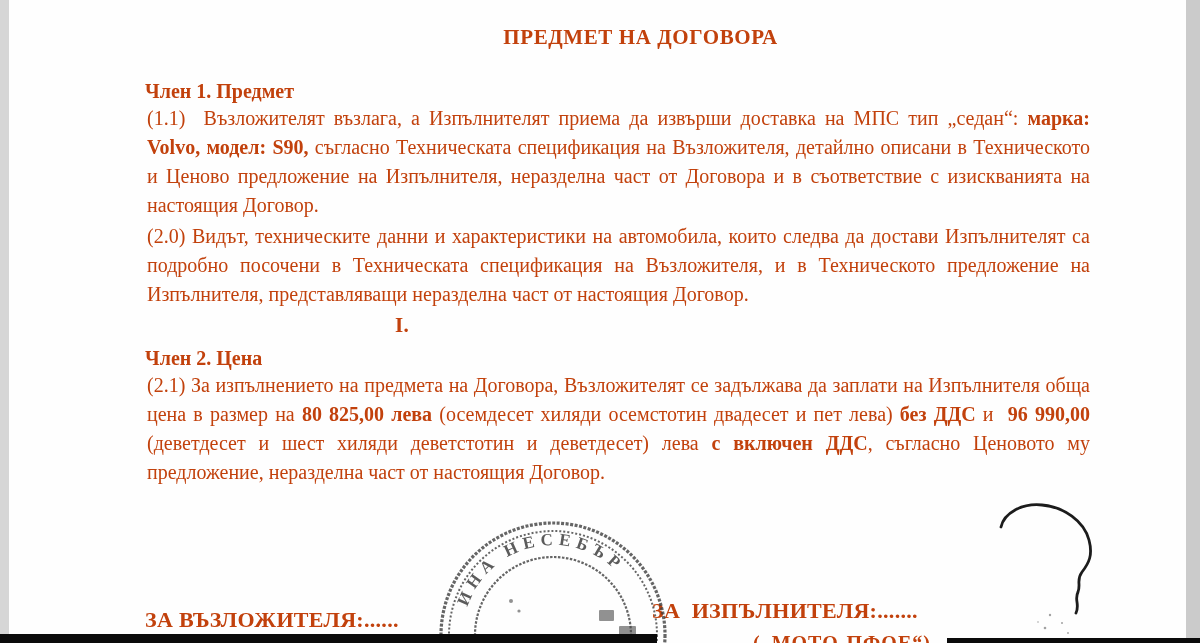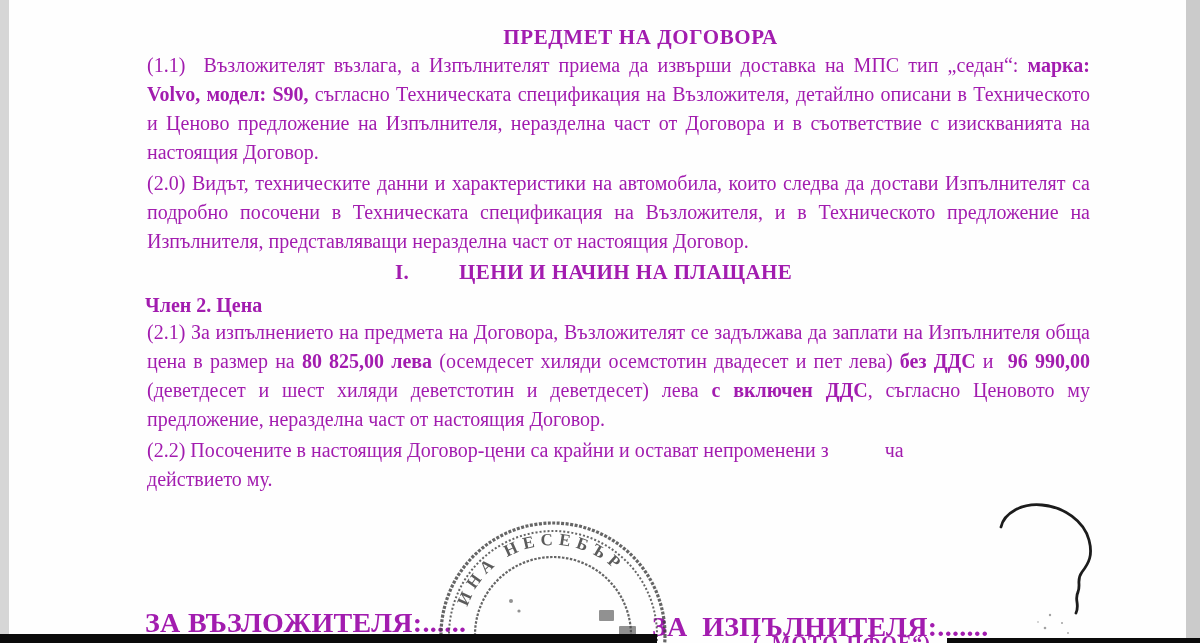--- a/index.html
+++ b/index.html
@@ -2,21 +2,21 @@
 <html><head>
 <meta charset="utf-8">
 <style>
   html,body{margin:0;padding:0;background:#ffffff;}
   .page{
     position:relative;
     width:1200px;height:643px;
     overflow:hidden;
     background:#fefefe;
     font-family:"Liberation Serif", serif;
-    color:#a21caf;
+    color:#c2410c;
     text-decoration:underline;
   }
   .content{
     position:absolute;left:0;top:0;width:1200px;
     padding:25px 108px 0 145px;
     box-sizing:border-box;
     z-index:1;
   }
   .doc-title{
     text-align:center;
@@ -36,23 +36,23 @@
   .p22{margin-top:-12px;text-align:left;}
   .b{font-weight:bold;}
   .gap{display:inline-block;width:56px;}
   .sec-h{
     margin-top:3px;
     font-weight:bold;font-size:21px;line-height:27px;
     display:flex;align-items:baseline;
     padding-left:250px;letter-spacing:.4px;
   }
   .sec-h .num{width:64px;flex:none;}
-  .sig{position:absolute;font-weight:bold;font-size:28px;letter-spacing:.3px;z-index:2;white-space:nowrap;}
+  .sig{position:absolute;font-weight:bold;font-size:22px;letter-spacing:.3px;z-index:2;white-space:nowrap;}
   .sig-left{left:145px;top:607px;}
-  .sig-right{left:652px;top:611px;}
+  .sig-right{left:652px;top:598px;}
   .cut-text{
     position:absolute;left:753px;top:632px;
     font-weight:bold;font-size:20px;letter-spacing:1px;
     z-index:2;white-space:nowrap;
   }
   .edge-left{position:absolute;left:0;top:0;width:9px;height:643px;background:#d6d6d6;z-index:5;}
   .edge-right{position:absolute;left:1186px;top:0;width:14px;height:643px;background:#cbcbcb;z-index:5;}
   .band-left{position:absolute;left:0;top:634px;width:657px;height:9px;background:#0b0b0b;z-index:6;}
   .band-right{position:absolute;left:947px;top:638px;width:253px;height:5px;background:#0b0b0b;z-index:6;}
   svg.stamp{position:absolute;left:373px;top:513px;z-index:4;}
@@ -62,35 +62,34 @@
   .emblem{fill:#474747;opacity:.6;}
 </style>
 </head>
 <body>
 
 <div class="page">
 
   <div class="content">
     <div class="doc-title">ПРЕДМЕТ НА ДОГОВОРА</div>
 
+    <div class="clause-h h1">Член 1. Предмет</div>
 
     <p class="body p11"><span>(1.1)&nbsp;&nbsp;Възложителят възлага, а Изпълнителят приема да извърши доставка на МПС тип „седан“: </span><span class="b">марка: Volvo, модел: S90,</span><span> съгласно Техническата спецификация на Възложителя, детайлно описани в Техническото и Ценово предложение на Изпълнителя, неразделна част от Договора и в съответствие с изискванията на настоящия Договор.</span></p>
 
     <p class="body">(2.0) Видът, техническите данни и характеристики на автомобила, които следва да достави Изпълнителят са подробно посочени в Техническата спецификация на Възложителя, и в Техническото предложение на Изпълнителя, представляващи неразделна част от настоящия Договор.</p>
 
     <div class="sec-h">
         <span class="num">I.</span>
-        <span>ЦЕНИ И НАЧИН НА ПЛАЩАНЕ</span>
       </div>
 
     <div class="clause-h c2">Член 2. Цена</div>
 
     <p class="body p21"><span>(2.1) За изпълнението на предмета на Договора, Възложителят се задължава да заплати на Изпълнителя обща цена в размер на </span><span class="b">80&nbsp;825,00 лева</span><span> (осемдесет хиляди осемстотин двадесет и пет лева) </span><span class="b">без ДДС</span><span> и&nbsp;&nbsp;</span><span class="b">96&nbsp;990,00</span><span> (деветдесет и шест хиляди деветстотин и деветдесет) лева </span><span class="b">с включен ДДС</span><span>, съгласно Ценовото му предложение, неразделна част от настоящия Договор.</span></p>
 
-    <p class="body p22"><span>(2.2) Посочените в настоящия Договор-цени са крайни и остават непроменени з</span><span class="gap"></span><span>ча</span><br><span>действието му.</span></p>
 
   </div>
 
   <svg class="stamp" width="360" height="260" viewBox="0 0 360 260" aria-hidden="true">
     <circle class="stamp-ring" cx="180" cy="122" r="112" stroke-width="3.2" stroke-dasharray="3 1.5"></circle>
     <circle class="stamp-ring" cx="180" cy="122" r="104" stroke-width="2" stroke-dasharray="2 2"></circle>
     <circle class="stamp-ring" cx="180" cy="122" r="78" stroke-width="2.2" stroke-dasharray="2.5 1.5"></circle>
     <defs>
       <path id="stampArc" d="M 90 122 A 90 90 0 0 1 270 122" fill="none"></path>
     </defs>

